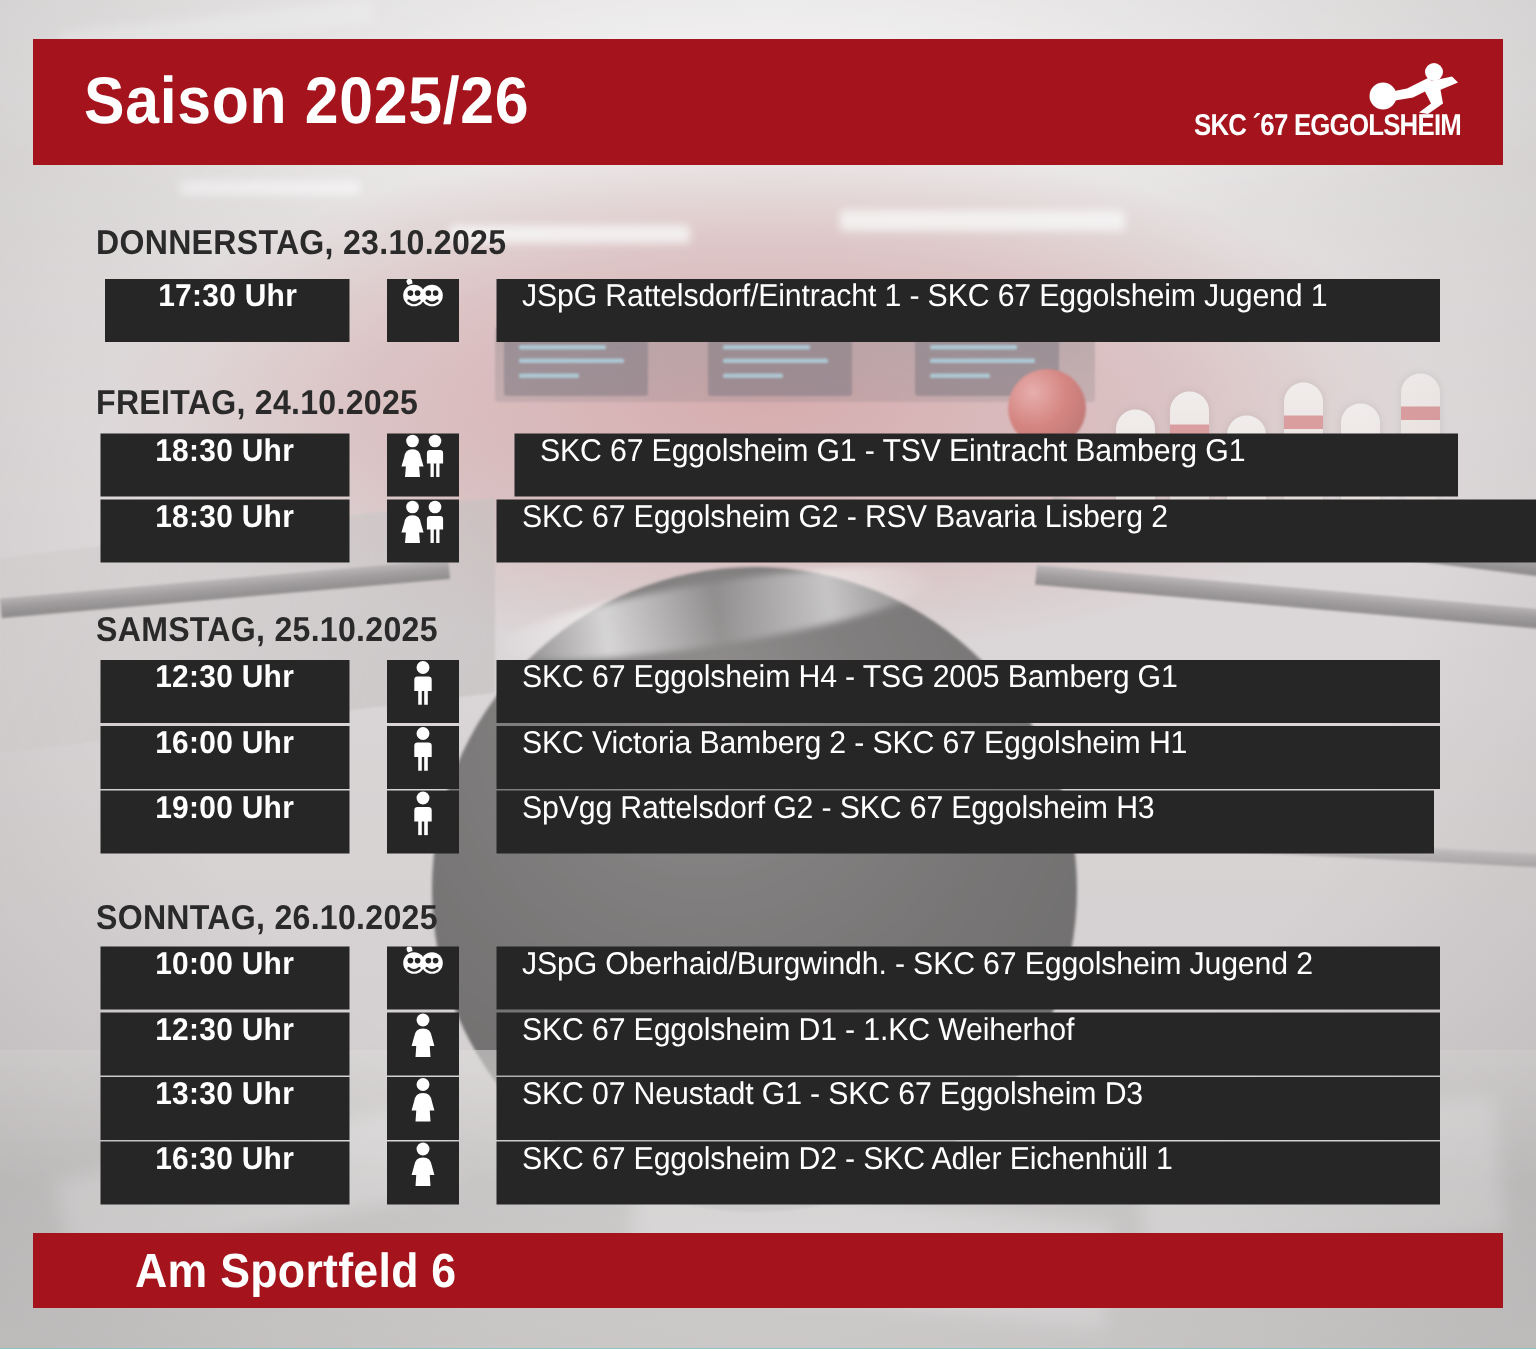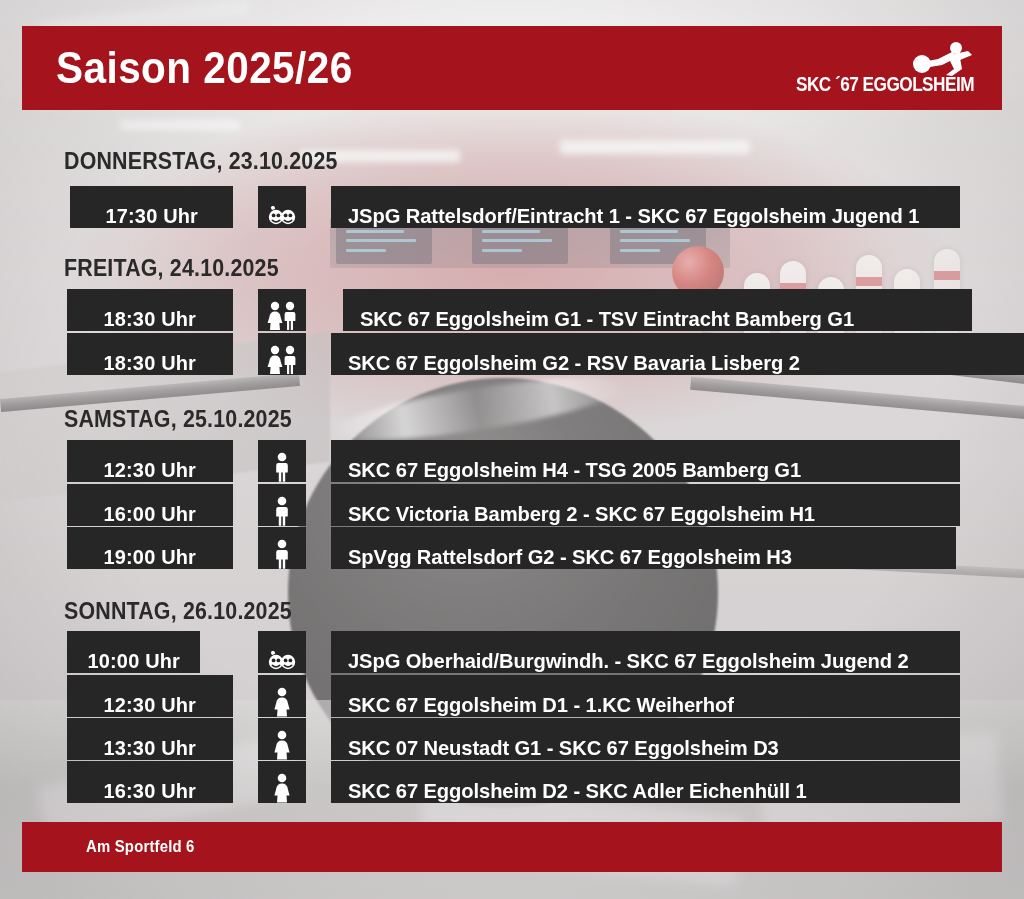--- a/index.html
+++ b/index.html
@@ -80,38 +80,38 @@
     transform:scaleX(.86);transform-origin:right center;white-space:nowrap;line-height:1;
   }
 
   .daygroup{position:absolute;left:0;right:0;}
   .dayhead{
     position:absolute;left:64px;color:#2b2a2a;font-size:23px;font-weight:bold;
     letter-spacing:.2px;transform:scaleX(.93);transform-origin:left center;white-space:nowrap;
   }
 
   .row{position:absolute;height:42px;}
-  .cell{position:absolute;background:#262626;height:42px;display:flex;align-items:flex-end;box-sizing:border-box;}
+  .cell{position:absolute;background:#262626;height:42px;display:flex;align-items:flex-start;box-sizing:border-box;}
   .time{
     justify-content:center;color:#fff;font-size:21px;font-weight:bold;
     letter-spacing:.2px;white-space:nowrap;
   }
   .time span{transform:scaleX(.95);display:inline-block;}
   .icon{justify-content:center;}
   .match{
-    color:#fff;font-size:21px;font-weight:bold;padding-left:17px;white-space:nowrap;letter-spacing:-.1px;
+    color:#fff;font-size:21px;font-weight:normal;padding-left:17px;white-space:nowrap;letter-spacing:-.1px;
   }
   .match span{display:inline-block;transform:scaleX(.96);transform-origin:left center;}
 
   .footer{
     position:absolute;left:22px;top:822px;width:980px;height:50px;background:#a5141c;
     display:flex;align-items:center;justify-content:space-between;
     padding:0 38px 0 60px;box-sizing:border-box;
   }
-  .footer div{color:#fff;font-size:16px;font-weight:bold;letter-spacing:.2px;white-space:nowrap;}
+  .footer div{color:#fff;font-size:32px;font-weight:bold;letter-spacing:.2px;white-space:nowrap;}
   .footer div span{display:inline-block;transform:scaleX(.93);}
 </style>
 </head>
 <body>
 
 <div id="poster">
 
   <div class="bg-layer bg-base"></div>
   <div class="bg-layer bg-wallred"></div>
 
@@ -291,21 +291,21 @@
         <div class="cell match" style="left:331px;width:625px">
           <span>SpVgg Rattelsdorf G2 - SKC 67 Eggolsheim H3</span>
         </div>
       </div>
     </div>
 
     <div class="daygroup">
       <div class="dayhead" style="top:598px">SONNTAG, 26.10.2025</div>
 
       <div class="row" style="top:631px">
-        <div class="cell time" style="left:67px;width:133px">
+        <div class="cell time" style="left:67px;width:166px">
           <span>10:00 Uhr</span>
         </div>
         <div class="cell icon" style="left:258px;width:48px">
           <svg width="30" height="22" viewBox="0 0 30 22">
             <path d="M5 4 q-2 -3 0 -4 q3 -1 3 3 Z" fill="#fff"></path>
             <circle cx="9" cy="11" r="7.2" fill="#fff"></circle>
             <circle cx="21" cy="11" r="7.2" fill="#fff"></circle>
             <circle cx="6.6" cy="9.4" r="1.9" fill="#262626"></circle>
             <circle cx="11.4" cy="9.4" r="1.9" fill="#262626"></circle>
             <circle cx="18.6" cy="9.4" r="1.9" fill="#262626"></circle>

